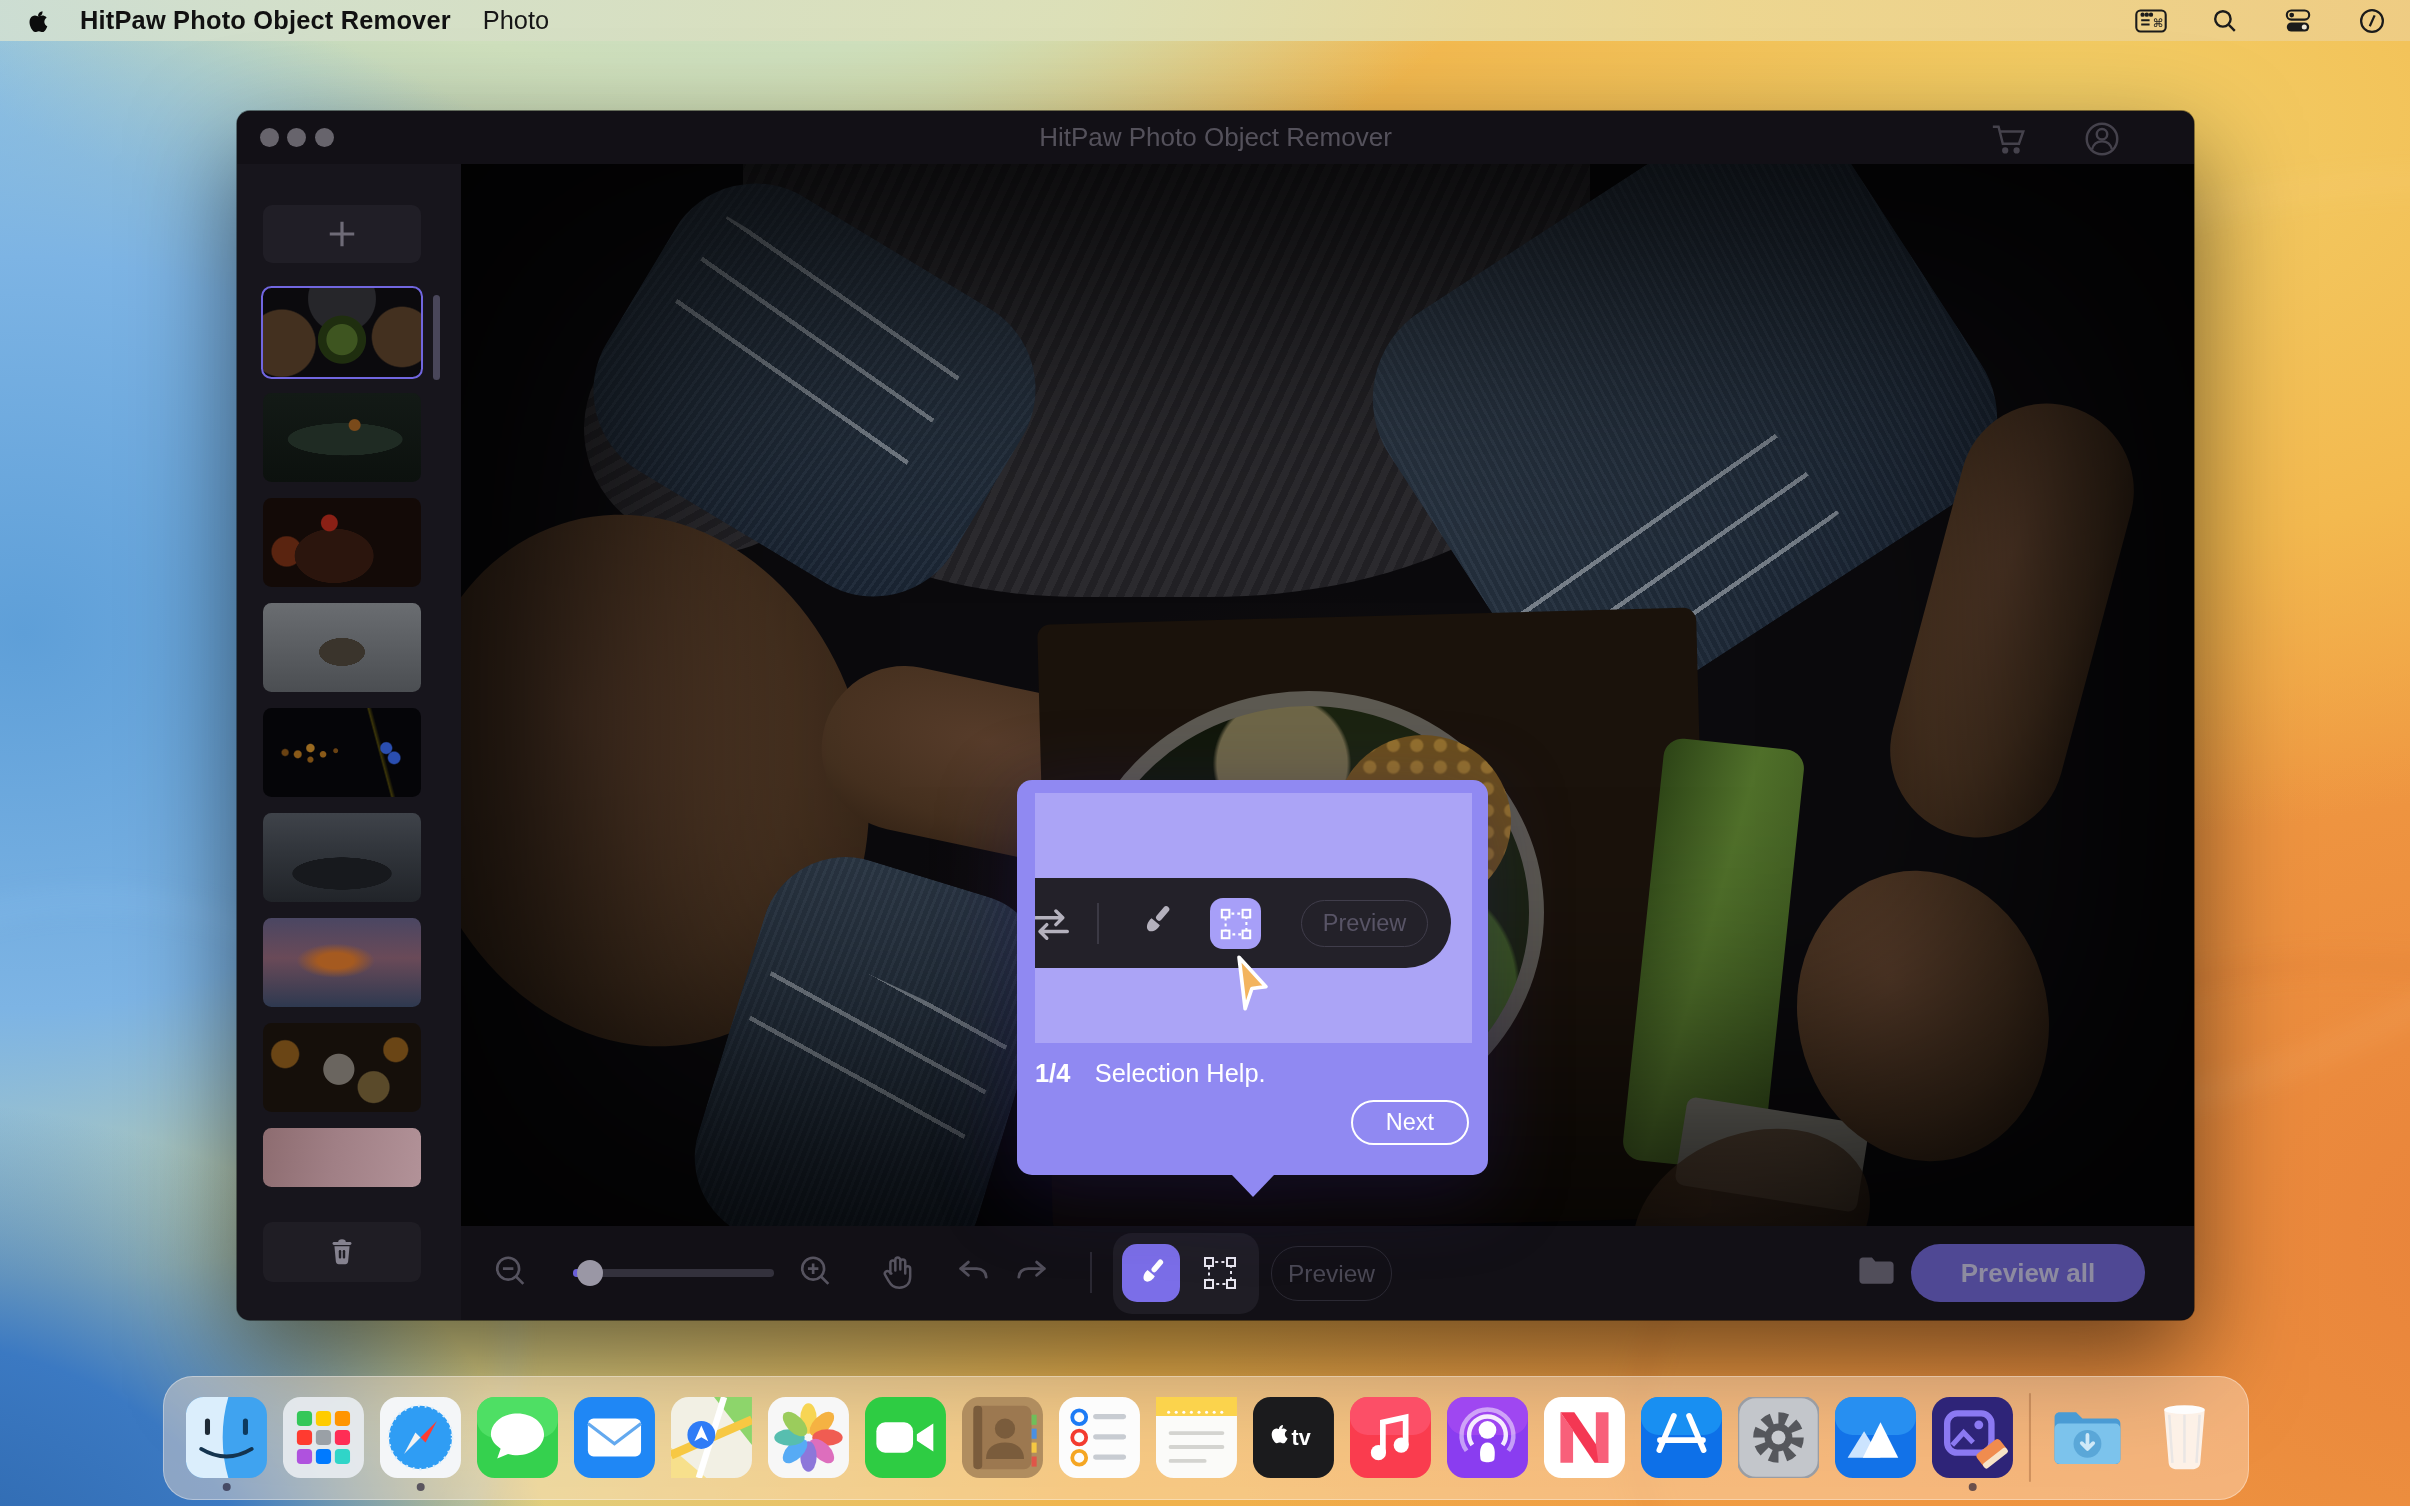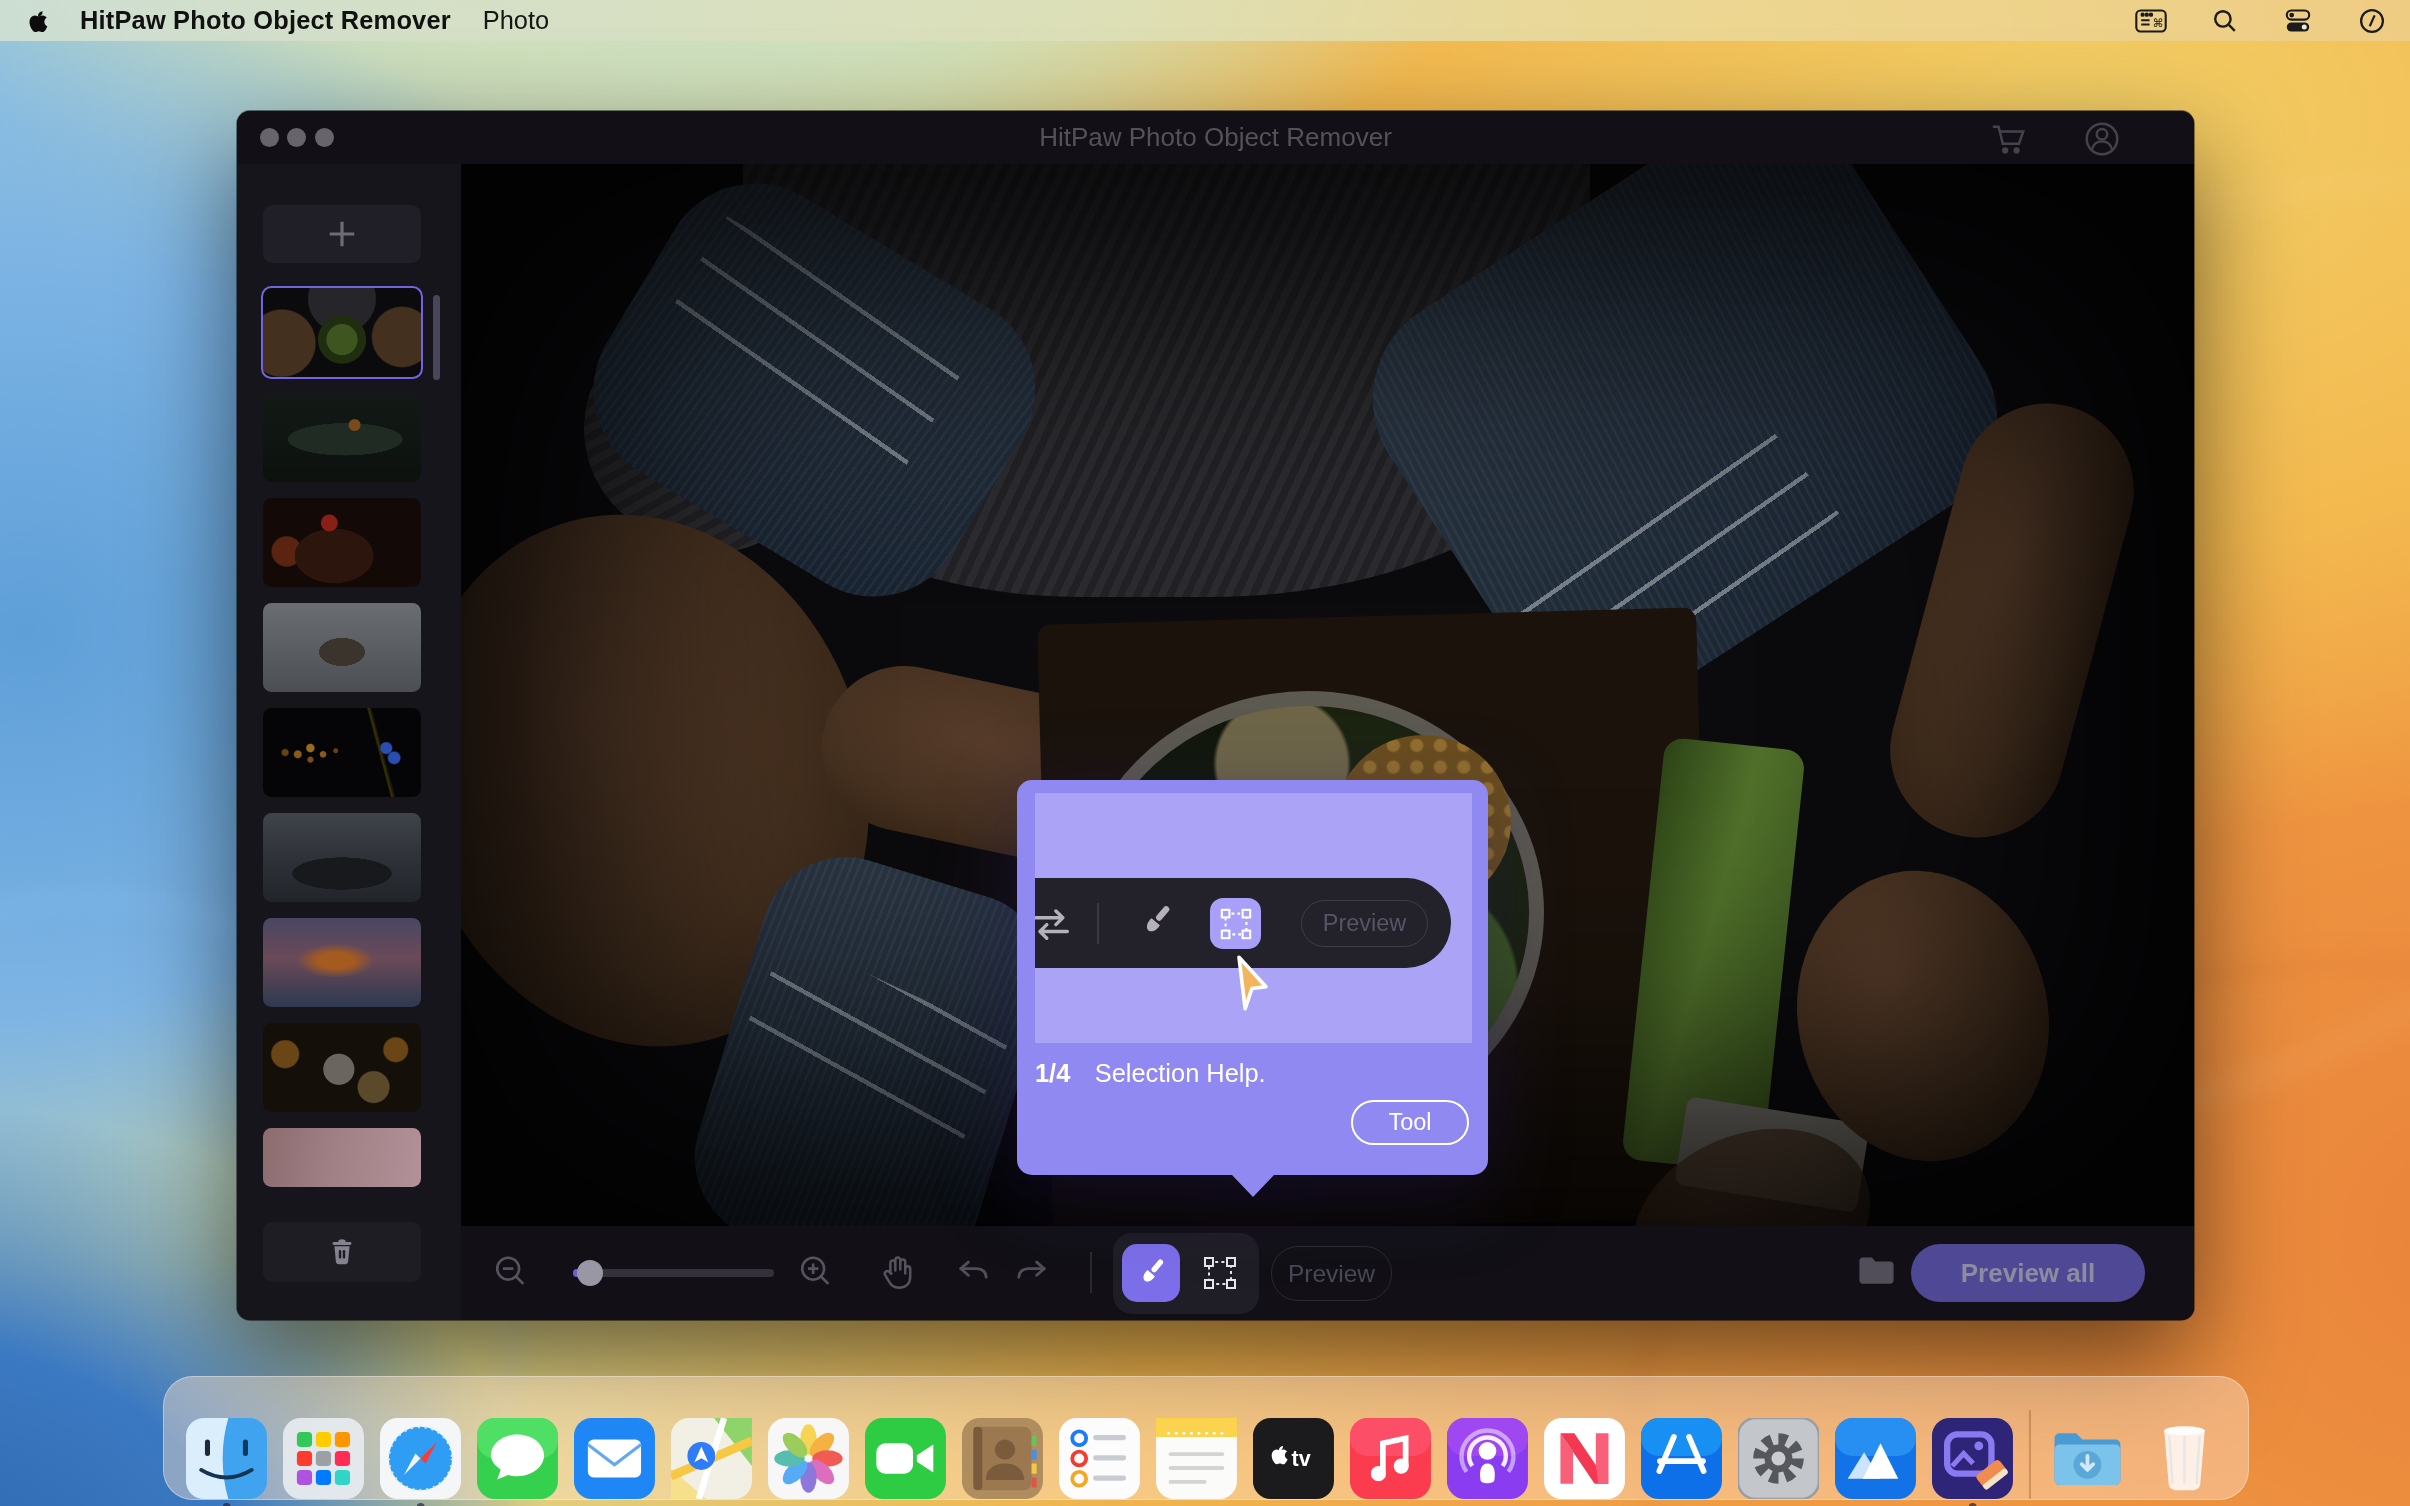--- a/index.html
+++ b/index.html
@@ -159,21 +159,21 @@
     border:1.9px solid #403d4b; color:#585466; font-size:23.5px; display:flex; align-items:center; justify-content:center; }
   .pp-cursor { position:absolute; left:193px; top:160px; z-index:5; }
   .pp-caption { position:absolute; left:18px; top:279px; width:433px; display:flex; gap:24.5px; color:#fff; }
   .pp-step { font-size:25.4px; font-weight:bold; }
   .pp-label { font-size:25.4px; }
   .next-btn { position:absolute; left:334px; top:320px; width:118px; height:45px; border-radius:22.6px;
     border:2.4px solid #fff; color:#fff; font-size:23.5px; display:flex; align-items:center; justify-content:center; }
 
   
   .dock { position:absolute; left:50%; bottom:7.5px; transform:translateX(-50%); height:124px;
-    display:flex; align-items:flex-end; gap:16px; padding:0 22.6px;
+    display:flex; align-items:center; gap:16px; padding:0 22.6px;
     background:rgba(255,228,205,.42); border:0.9px solid rgba(255,255,255,.35); border-radius:30px; }
   .dicon { position:relative; width:81px; height:81px; flex:none; }
   .dicon svg { width:100%; height:100%; display:block; }
   .running::after { content:""; position:absolute; left:50%; bottom:-13px; transform:translateX(-50%);
     width:8.5px; height:8.5px; border-radius:50%; background:rgba(30,25,50,.65); }
   .ddiv { width:1.9px; height:89px; background:rgba(110,55,20,.28); border-radius:0.9px; flex:none; }
 </style>
 </head>
 <body>
 
@@ -414,21 +414,21 @@
     <span class="pp-cursor">
       <svg width="49" height="60" viewBox="0 0 40 48">
           <path d="M9 3 31 27l-11.5 1.5L14 45z" fill="#f3b45e" stroke="#fff" stroke-width="3" stroke-linejoin="round"></path>
         </svg>
     </span>
   </div>
   <div class="pp-caption">
     <span class="pp-step">1/4</span>
     <span class="pp-label">Selection Help.</span>
   </div>
-  <div class="next-btn">Tool</div>
+  <div class="next-btn">Next</div>
   <div class="tail"></div>
 </div>
 
 <div class="dock">
   <div class="dicon running">
     <svg viewBox="0 0 64 64">
         <rect width="64" height="64" rx="14" fill="#3fa3f0"></rect>
         <path d="M0 14C0 6.3 6.3 0 14 0h19.5C27.5 20 27.5 44 33.5 64H14C6.3 64 0 57.7 0 50Z" fill="#dbeefc"></path>
         <rect x="15" y="17" width="4" height="13" rx="2" fill="#1e2a36"></rect>
         <rect x="45" y="17" width="4" height="13" rx="2" fill="#0d3a5e"></rect>

